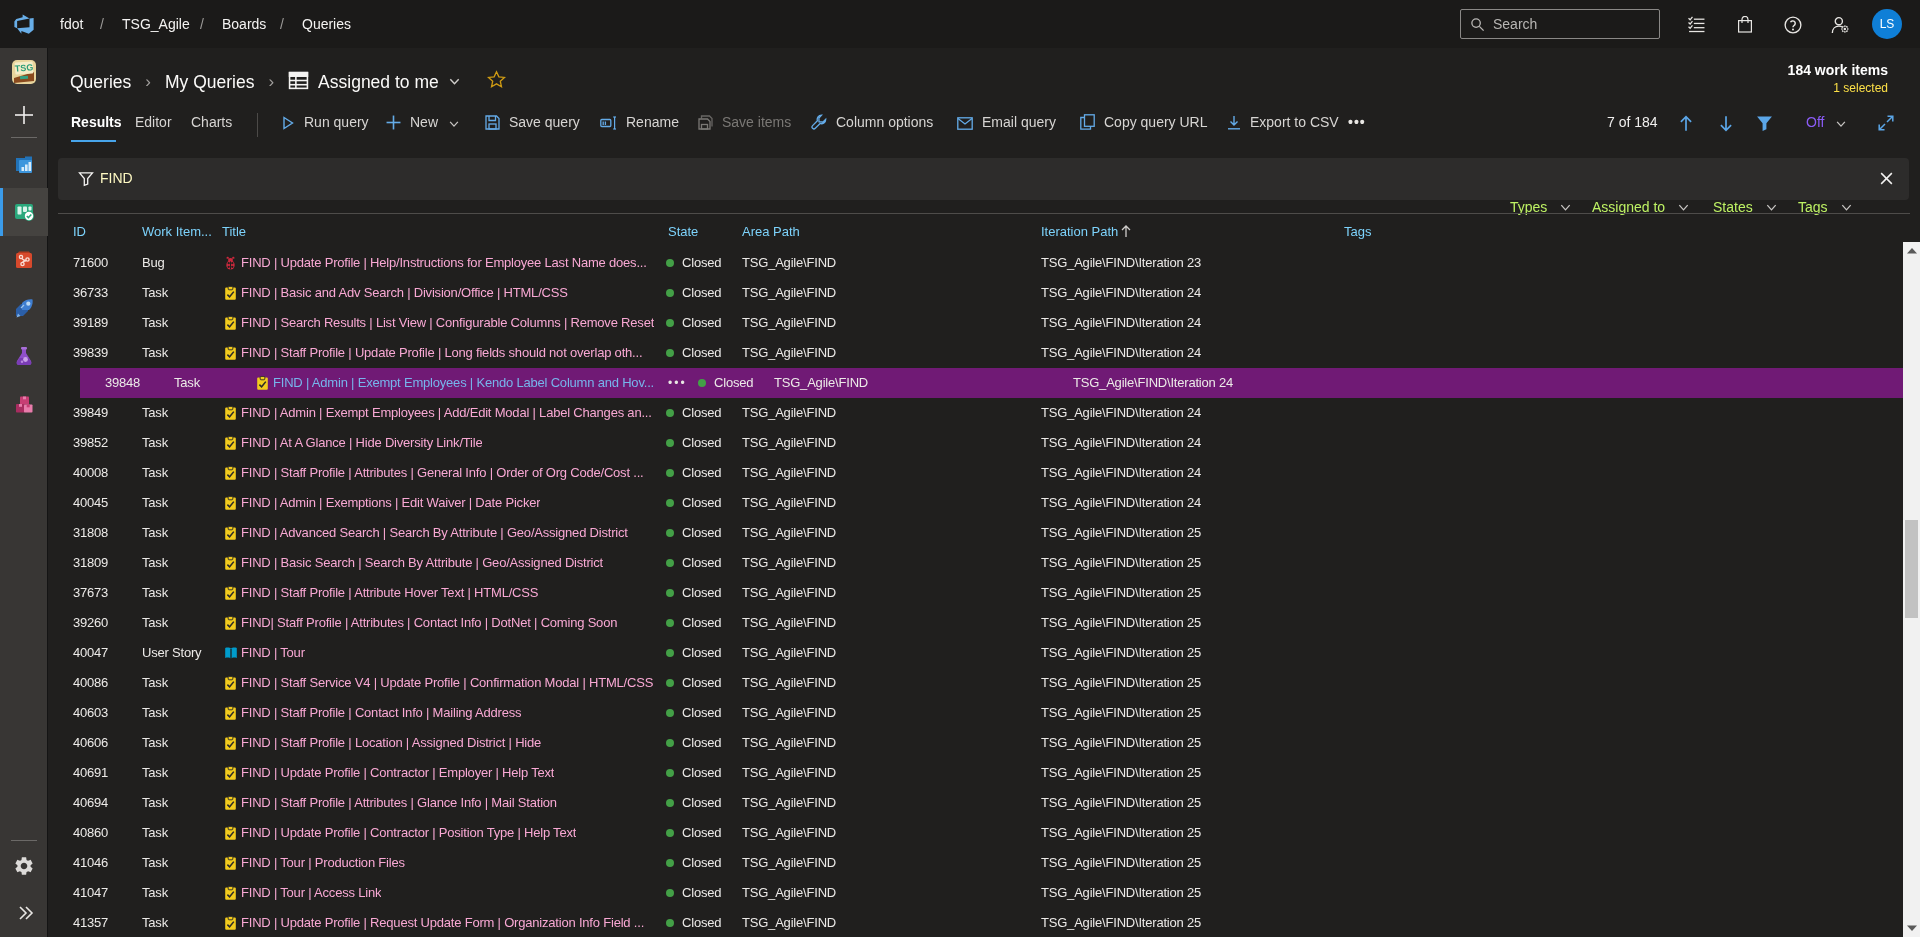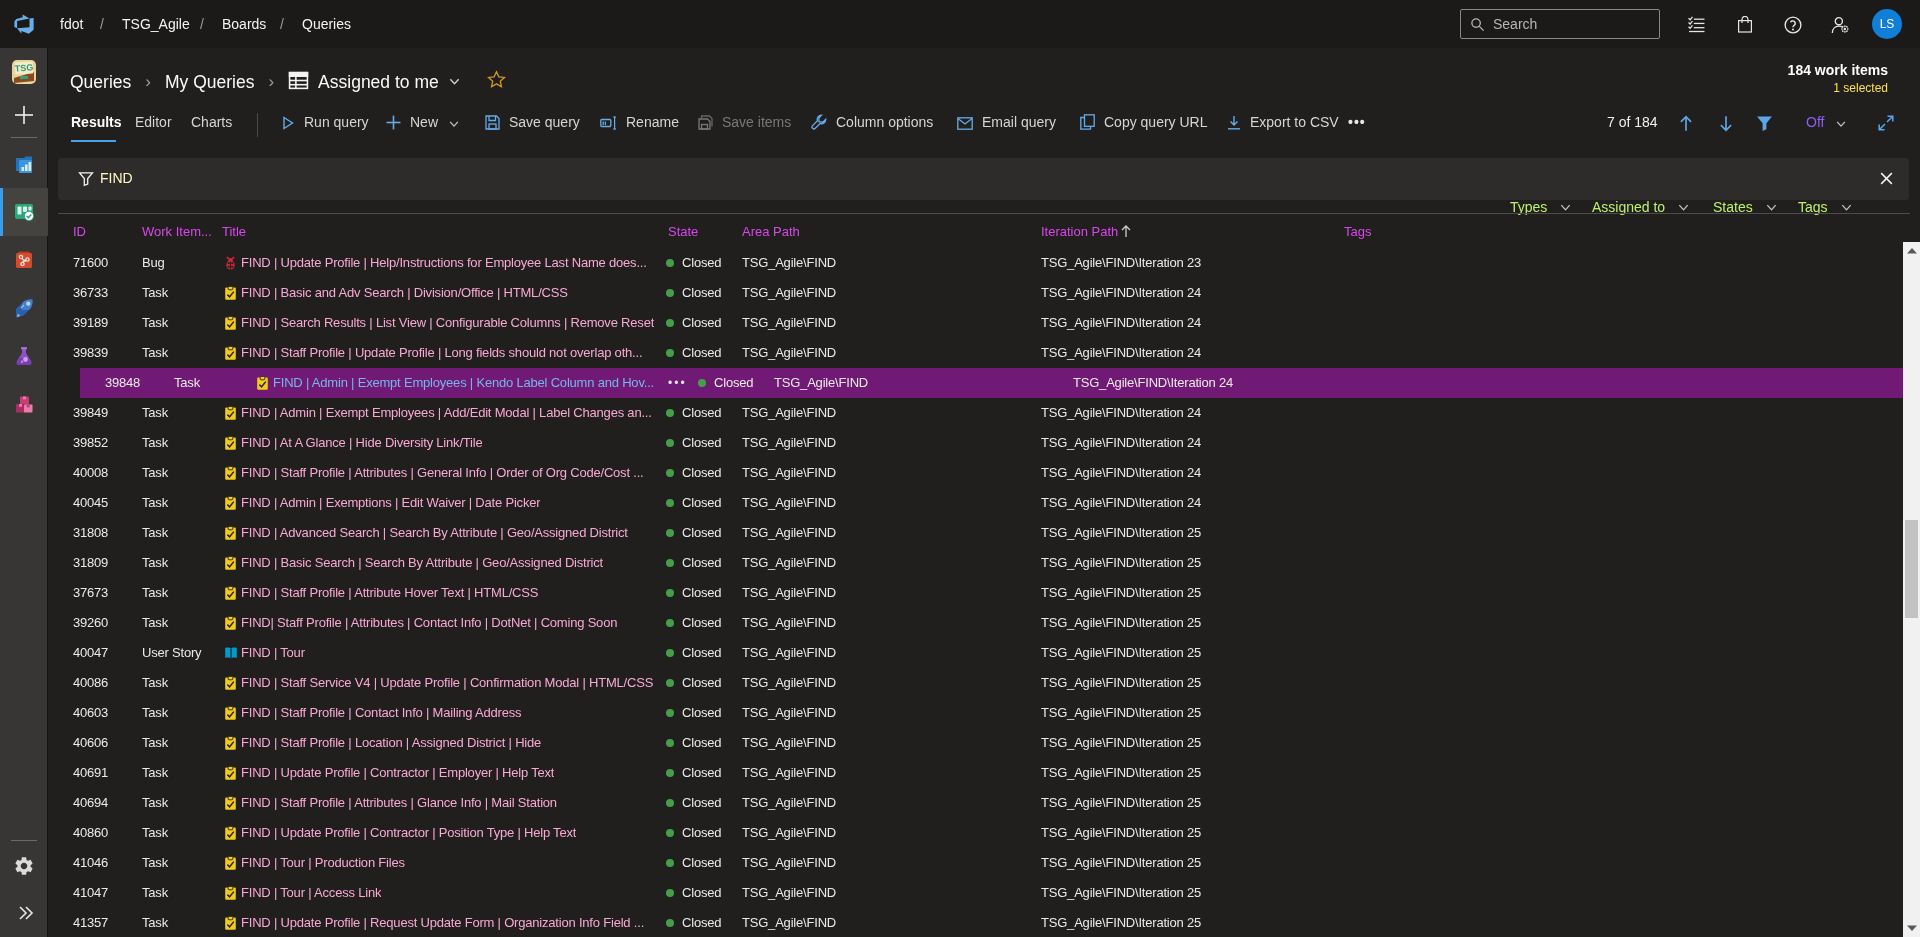--- a/index.html
+++ b/index.html
@@ -32,21 +32,21 @@
 .vsep{position:absolute;left:209px;top:8px;width:1px;height:24px;background:#4c4a48;}
 .cmd{position:absolute;top:9px;white-space:nowrap;}
 .cmd svg{vertical-align:-3px;margin-right:9px;}
 .cmddis{color:#7a7875;}
 .filterbar{position:absolute;left:10px;top:110px;width:1851px;height:42px;background:#2d2c2b;border-radius:4px;}
 .findlbl{position:absolute;left:42px;top:12px;font-size:14px;color:#fef9c3;}
 .fico{position:absolute;left:20px;top:13px;}
 .fdd{position:absolute;top:13px;font-size:14px;color:#bef264;margin-top:28px;}
 .fdd svg{margin-left:12px;vertical-align:-2px;}
 .fx{position:absolute;left:1821px;top:13px;}
-.thead{position:absolute;left:10px;top:165px;width:1852px;height:34px;border-top:1px solid #4e4c4a;font-size:13px;color:#d946ef;}
+.thead{position:absolute;left:10px;top:165px;width:1852px;height:34px;border-top:1px solid #4e4c4a;font-size:13px;color:#7dd3fc;}
 .thead span{position:absolute;top:10px;}
 .row{position:relative;width:1855px;height:30px;font-size:13px;letter-spacing:-0.2px;color:#eceae8;}
 .row .c{position:absolute;top:7px;white-space:nowrap;}
 .sel{background:#701a75;margin-left:32px;}
 .cid{left:25px;}
 .ctype{left:94px;}
 .cicon{position:absolute;left:176px;top:8px;}
 .title{left:193px;color:#f9a8d4;max-width:424px;overflow:hidden;}
 .selt{color:#77b5ec;}
 .mdots{position:absolute;left:588px;top:0;line-height:30px;color:#e8e6e3;font-size:12px;letter-spacing:2px;}

